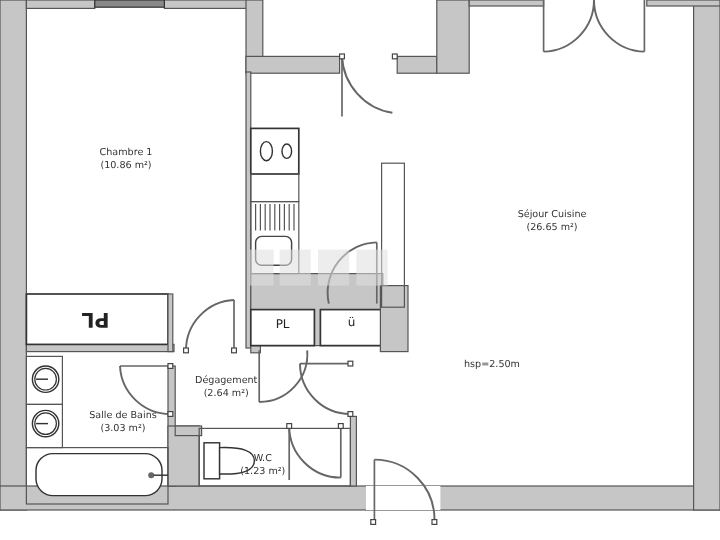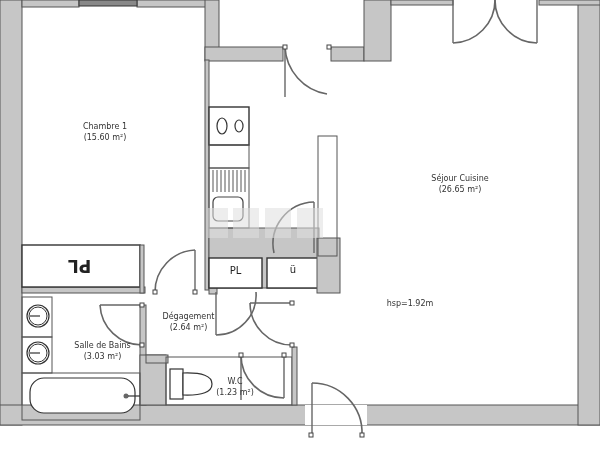--- a/index.html
+++ b/index.html
@@ -146,37 +146,37 @@
 
 <svg class="watermark" viewBox="0 0 140 60">
   <rect x="3" y="8" width="20" height="30" fill="#e0e0e0"></rect>
   <rect x="28" y="8" width="26" height="30" fill="#e0e0e0"></rect>
   <rect x="60" y="8" width="26" height="30" fill="#e0e0e0"></rect>
   <rect x="92" y="8" width="26" height="30" fill="#e0e0e0"></rect>
 </svg>
 
 <div class="label" style="left:70px;top:121px;width:70px;">
   <span>Chambre 1</span>
-  <span>(15.60 m²)</span>
+  <span>(10.86 m²)</span>
 </div>
 <div class="label" style="left:415px;top:173px;width:90px;">
   <span>Séjour Cuisine</span>
   <span>(26.65 m²)</span>
 </div>
 <div class="label" style="left:151px;top:311px;width:75px;">
   <span>Dégagement</span>
   <span>(2.64 m²)</span>
 </div>
 <div class="label" style="left:65px;top:340px;width:75px;text-align:center;">
   <span>Salle de Bains</span>
   <span>(3.03 m²)</span>
 </div>
-<div class="label" style="left:205px;top:376px;width:60px;">
+<div class="label" style="left:189px;top:376px;width:60px;">
   <span>W.C</span>
   <span>(1.23 m²)</span>
 </div>
 <div class="label" style="left:380px;top:298px;width:60px;">
-  <span>hsp=1.92m</span>
+  <span>hsp=2.50m</span>
 </div>
 
 <div class="pl-big" style="left:68px;top:256px;">PL</div>
 <div class="pl-text" style="left:209px;top:265px;width:53px;">PL</div>
 <div class="pl-text" style="left:267px;top:264px;width:52px;">ü</div>
 
 </body></html>

